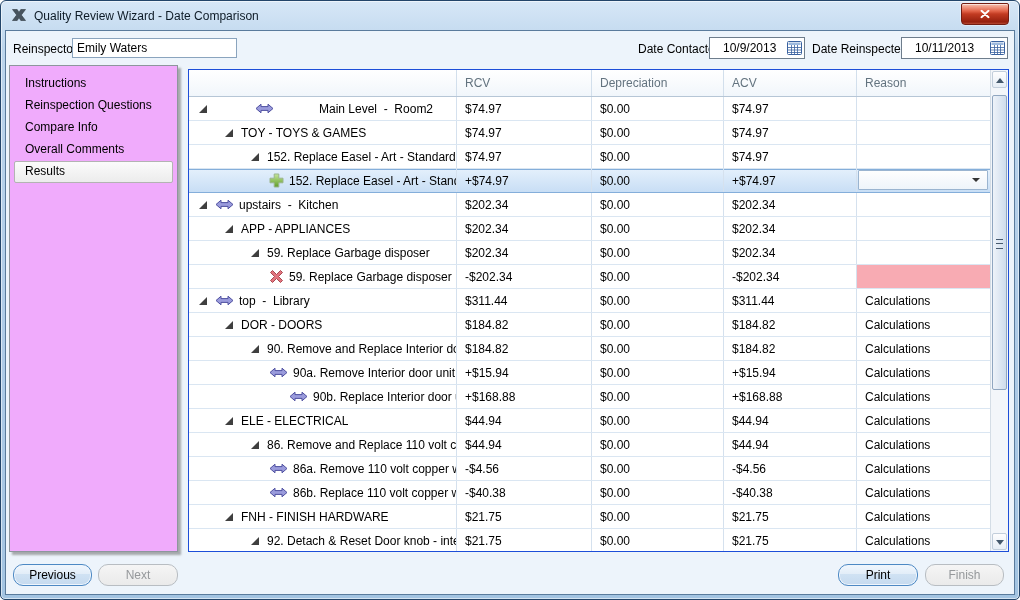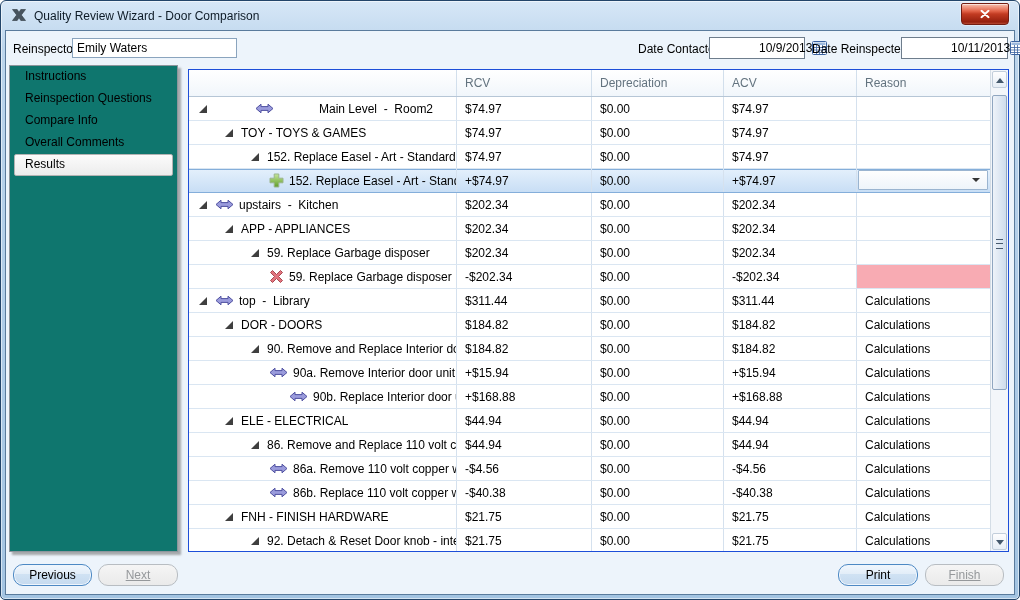--- a/index.html
+++ b/index.html
@@ -21,27 +21,27 @@
 
   
   .inner{position:absolute;left:4px;right:4px;top:29px;bottom:4px;
          background:#edf4fb;border:1px solid #5a7b9c;}
 
   .field-label{position:absolute;white-space:nowrap;color:#000;}
   .textbox{position:absolute;background:#fff;border:1px solid #8aa4be;box-sizing:border-box;
            font:12px "Liberation Sans","DejaVu Sans",sans-serif;padding:2px 4px;}
   .datebox{position:absolute;background:#fff;border:1px solid #6e7d8c;box-sizing:border-box;
            display:flex;align-items:center;}
-  .datebox .dval{flex:1;padding-left:13px;white-space:nowrap;margin-left:36px;}
+  .datebox .dval{flex:1;padding-left:13px;white-space:nowrap;}
   .datebox .cal{flex:0 0 auto;margin-right:2px;display:flex;align-items:center;}
 
   
-  .sidebar-panel{position:absolute;left:3px;top:34px;width:169px;height:487px;background:#0f766e;
+  .sidebar-panel{position:absolute;left:3px;top:34px;width:169px;height:487px;background:#f0abfc;
           border:1px solid #8d969d;box-sizing:border-box;box-shadow:3px 3px 2px rgba(105,105,105,.55);
-          padding-top:0;}
+          padding-top:7px;}
   .side-item{height:20px;line-height:19px;margin:0 4px;padding-left:10px;border:1px solid transparent;
           border-radius:2px;white-space:nowrap;cursor:default;}
   .side-item.selected{border-color:#b3b3b3;background:linear-gradient(180deg,#fbfbfb,#ececec);}
 
   
   .table-panel{position:absolute;left:182px;top:38px;width:821px;height:483px;background:#fff;
           border:1px solid #1d4ed8;box-sizing:border-box;overflow:hidden;}
   .thead{position:absolute;left:0;top:0;right:18px;height:27px;display:flex;box-sizing:border-box;
           background:linear-gradient(180deg,#ffffff,#f1f6fb);border-bottom:1px solid #b6c6d6;}
   .th{box-sizing:border-box;padding:6px 0 0 8px;color:#63737f;border-right:1px solid #d2dfec;
@@ -81,35 +81,35 @@
           border-top:1px solid #46596e;border-bottom:1px solid #46596e;}
   .sb-grip::after{content:"";position:absolute;left:0;top:3px;width:7px;height:0;border-top:1px solid #46596e;}
 
   
   .btn{position:absolute;height:22px;box-sizing:border-box;text-align:center;line-height:20px;
           border-radius:10px;cursor:default;}
   .btn.on{border:1px solid #4d89c4;color:#000;
           background:linear-gradient(180deg,#f1f7fd 0%,#e2edf8 45%,#d0e2f3 46%,#c5daef 100%);
           box-shadow:inset 0 0 0 1px #eef5fc;}
   .btn.off{border:1px solid #b8bdc2;color:#95989b;
-          background:linear-gradient(180deg,#f5f5f5,#eaeaea);text-decoration:underline;}
+          background:linear-gradient(180deg,#f5f5f5,#eaeaea);}
 </style>
 </head>
 <body>
 
 <div class="stage">
   <div class="window">
 
     <div class="titlebar">
       <span class="app-icon">
         <svg width="16" height="16" viewBox="0 0 16 16">
             <path d="M1.5 2.5 H6.2 L8 5.4 L9.8 2.5 H14.5 L10.3 8 L14.5 13.5 H9.8 L8 10.6 L6.2 13.5 H1.5 L5.7 8 Z" fill="#47545f" stroke="#2d3840" stroke-width="0.6"></path>
           </svg>
       </span>
-      <span class="window-title">Quality Review Wizard - Door Comparison</span>
+      <span class="window-title">Quality Review Wizard - Date Comparison</span>
       <div class="close-button">
         <svg width="10" height="9" viewBox="0 0 10 9">
             <path d="M1.5 1.2 L8.5 7.8 M8.5 1.2 L1.5 7.8" stroke="#ffffff" stroke-width="1.9" stroke-linecap="round"></path>
           </svg>
       </div>
     </div>
 
     <div class="inner">
 
       <span class="field-label" style="left:7px;top:11px;">Reinspector:</span>

